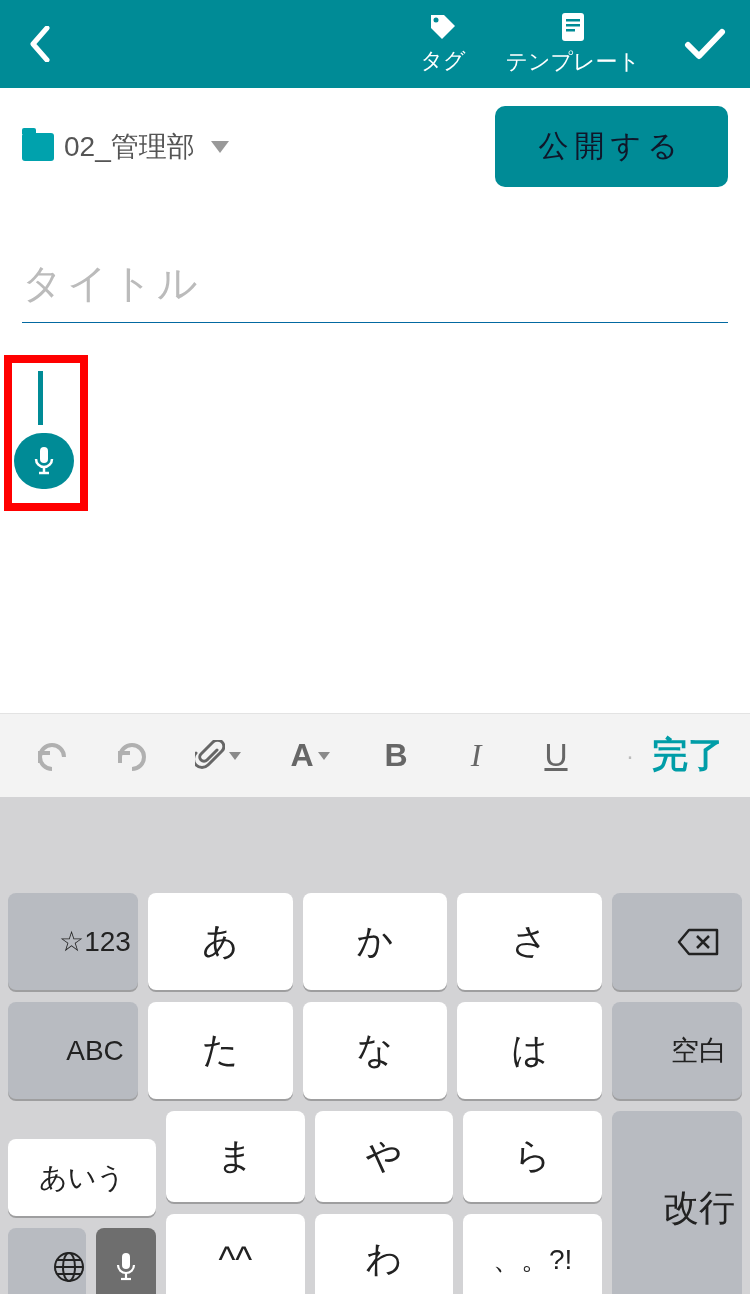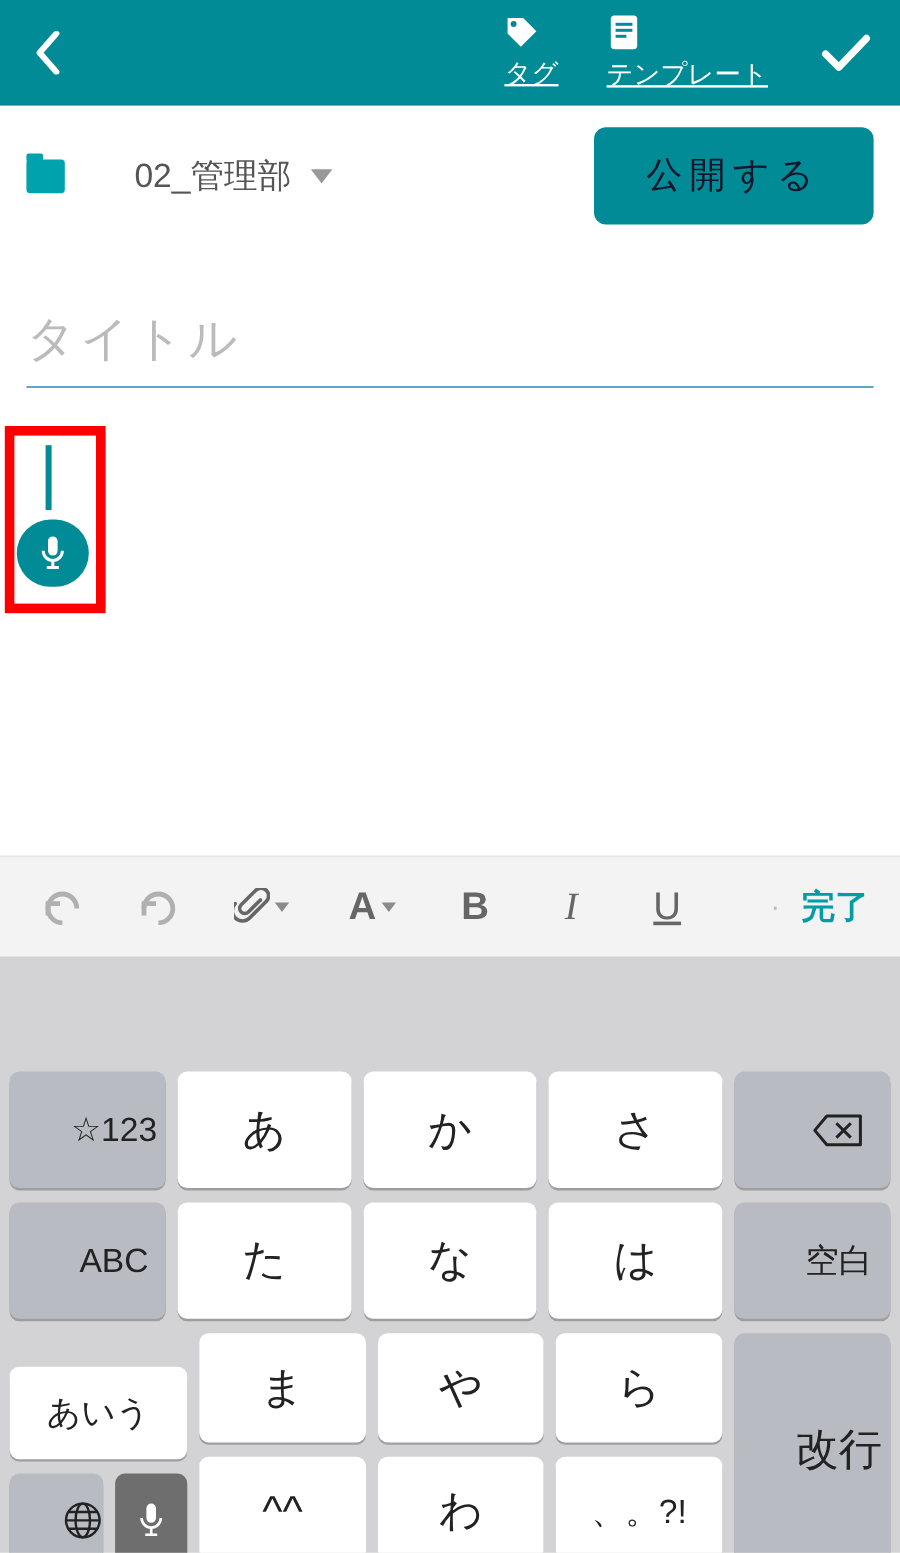--- a/index.html
+++ b/index.html
@@ -8,30 +8,30 @@
   .header {
     background: #008b96;
     height: 88px;
     display: flex;
     align-items: center;
     padding: 0 20px;
     color: #fff;
   }
   .back-btn { width: 40px; height: 40px; display:flex; align-items:center; justify-content:center; cursor:pointer; }
   .header-spacer { flex: 1; }
-  .header-item { display:flex; flex-direction:column; align-items:flex-start; margin: 0 20px; cursor:pointer;text-decoration:underline; }
+  .header-item { display:flex; flex-direction:column; align-items:center; margin: 0 20px; cursor:pointer; }
   .header-item .lbl { font-size: 22px; margin-top: 4px; }
   .check-btn { width: 50px; height: 50px; display:flex; align-items:center; justify-content:center; cursor:pointer; margin-left: 20px; }
 
   .subbar {
     display:flex; align-items:center; justify-content:space-between;
     padding: 18px 22px;
   }
   .folder-sel { display:flex; align-items:center; gap:10px; cursor:pointer; }
-  .folder-sel .fname { font-size: 28px; color:#555;margin-left:48px; }
+  .folder-sel .fname { font-size: 28px; color:#555; }
   .folder-icon { width:32px; height:28px; background:#00a2ad; border-radius:3px; position:relative; }
   .folder-icon::before { content:""; position:absolute; top:-5px; left:0; width:14px; height:6px; background:#00a2ad; border-radius:2px 2px 0 0; }
   .caret { width:0;height:0;border-left:9px solid transparent;border-right:9px solid transparent;border-top:12px solid #999; margin-left:6px;}
   .publish-btn {
     background:#008b96; color:#0f172a; border:none; border-radius:10px;
     font-size:30px; padding: 20px 44px; cursor:pointer; letter-spacing: 6px;
   }
 
   .title-area { padding: 40px 22px 10px; }
   .title-input {
@@ -56,21 +56,21 @@
   }
 
   .format-bar {
     height:84px; background:#f3f3f3; border-top:1px solid #e3e3e3;
     display:flex; align-items:center; padding:0 16px; gap:8px;
   }
   .fbtn { width:72px; height:56px; display:flex; align-items:center; justify-content:center; cursor:pointer; color:#8a8a8a; }
   .fbtn.withcaret { width:84px; gap:4px; }
   .minidown { width:0;height:0;border-left:6px solid transparent;border-right:6px solid transparent;border-top:8px solid #8a8a8a; }
   .fbar-spacer { flex:1; }
-  .done-btn { color:#009da7; font-size:28px; font-weight:600; cursor:pointer; padding:0 10px;}
+  .done-btn { color:#009da7; font-size:36px; font-weight:600; cursor:pointer; padding:0 10px;}
 
   .keyboard {
     background:#d3d3d5; height: 516px; padding: 8px; padding-top: 96px;
     display:flex; flex-direction:column; gap:12px;
   }
   .krow { display:flex; gap:10px; flex:1; }
   .key {
     background:#fff; border-radius:8px; flex:1;
     display:flex; align-items:center; justify-content:center;
     font-size:36px; color:#222;

